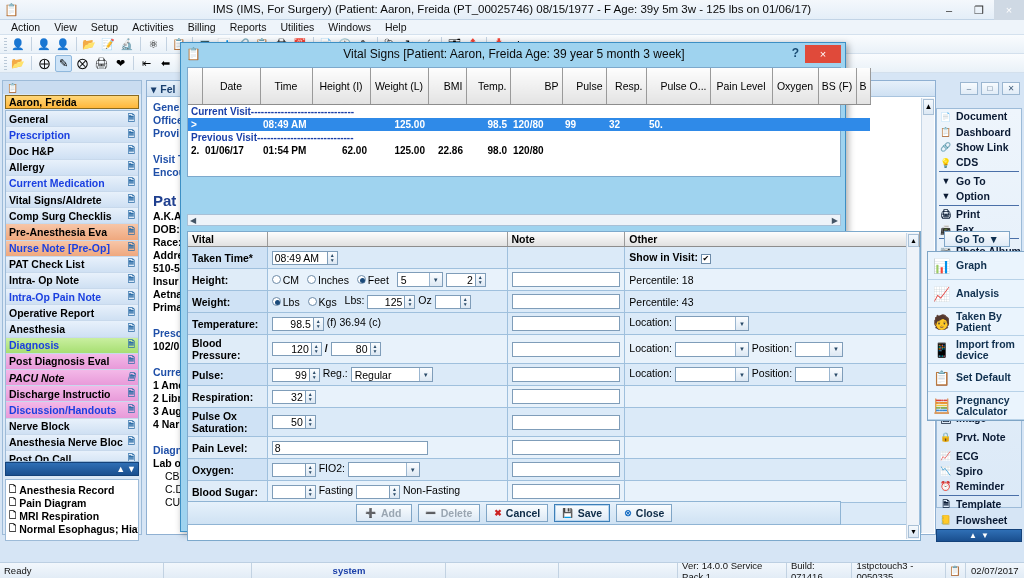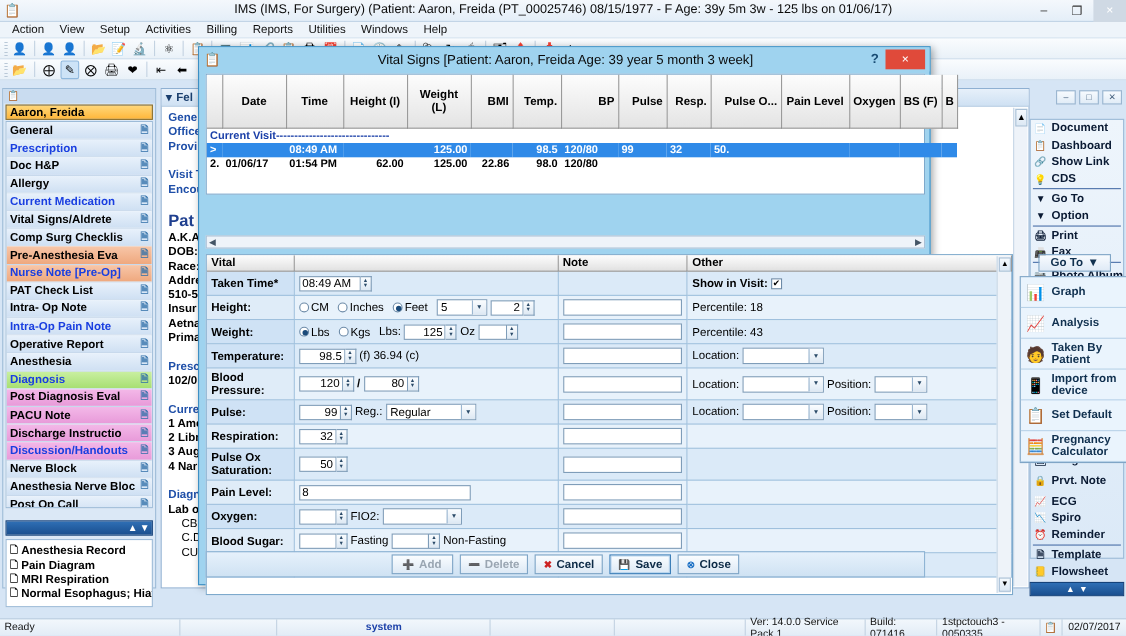--- a/index.html
+++ b/index.html
@@ -63,21 +63,21 @@
     position: absolute; left: 2px; top: 80px; width: 140px; height: 455px;
     background: #dbe8f6; border: 1px solid #9dbbd8;
   }
   .lp-head { height: 13px; background: #c9dcf0; padding-left: 4px; }
   .patient-name {
     margin: 1px 2px; height: 14px; background: linear-gradient(#ffd77a, #ffb73b);
     border: 1px solid #8a6a20; font-weight: bold; font-size: 10.5px;
     line-height: 12px; padding-left: 3px; color: #000;
   }
   .chartlist {
-    margin: 1px 2px 11px 2px; background: #ffffff;
+    margin: 1px 2px 0 2px; background: #ffffff;
     border: 1px solid #9dbbd8; height: 352px; overflow: hidden;
   }
   .chart-item {
     height: 16.2px; display: flex; align-items: center;
     font-size: 10.5px; font-weight: bold; padding-left: 3px;
     border-bottom: 1px solid #c8d9ec; color: #000;
     background: linear-gradient(#e8f1fb, #cfe0f3);
     position: relative; white-space: nowrap; overflow: hidden;
   }
   .chart-item .ci-icon { position: absolute; right: 3px; font-size: 9px; color: #2f6fa8; }
@@ -160,21 +160,21 @@
   }
 
   .grid-wrap {
     position: absolute; left: 6px; top: 24px; width: 654px; height: 110px;
     background: #fff; border: 1px solid #7da9cc;
   }
   table.vsgrid { border-collapse: collapse; width: 100%; table-layout: fixed; font-size: 10.5px; }
   table.vsgrid th {
     background: linear-gradient(#fdfdfd, #e3e3e3);
     border-right: 1px solid #9a9a9a; border-bottom: 1px solid #8d8d8d;
-    height: 14px; font-size: 10.5px; font-weight: bold; color: #000;
+    height: 14px; font-size: 10.5px; font-weight: normal; color: #000;
     padding: 12px 3px;
   }
   table.vsgrid td {
     height: 13px; padding: 0 3px; font-size: 10px; border: none; color: #000;
   }
   tr.sep-row td { color: #1a3fa8; font-weight: bold; font-size: 10px; }
   tr.cur-row { background: #2f8ae8; color: #fff; }
   tr.cur-row td { color: #fff; }
   tr.prev-row td { font-weight: bold; }
   .grid-hscroll {
@@ -433,21 +433,21 @@
           <span class="ci-icon">🗎</span>
         </div>
         <div class="chart-item" style="background: linear-gradient(rgb(201, 239, 160), rgb(167, 223, 114)); color: rgb(26, 63, 224);">
           <span>Diagnosis</span>
           <span class="ci-icon">🗎</span>
         </div>
         <div class="chart-item" style="background: linear-gradient(rgb(243, 184, 232), rgb(232, 154, 217)); color: rgb(0, 0, 0);">
           <span>Post Diagnosis Eval</span>
           <span class="ci-icon">🗎</span>
         </div>
-        <div class="chart-item" style="background: linear-gradient(rgb(243, 184, 232), rgb(232, 154, 217)); color: rgb(0, 0, 0);">
+        <div class="chart-item" style="background: linear-gradient(rgb(243, 184, 232), rgb(232, 154, 217)); color: rgb(0, 0, 0); font-style: italic;">
           <span>PACU Note</span>
           <span class="ci-icon">🗎</span>
         </div>
         <div class="chart-item" style="background: linear-gradient(rgb(243, 184, 232), rgb(232, 154, 217)); color: rgb(0, 0, 0);">
           <span>Discharge Instructio</span>
           <span class="ci-icon">🗎</span>
         </div>
         <div class="chart-item" style="background: linear-gradient(rgb(243, 184, 232), rgb(232, 154, 217)); color: rgb(26, 63, 224);">
           <span>Discussion/Handouts</span>
           <span class="ci-icon">🗎</span>
@@ -707,20 +707,23 @@
               <td style="text-align: right;">98.5</td>
               <td>120/80</td>
               <td>99</td>
               <td>32</td>
               <td>50.</td>
               <td></td>
               <td></td>
               <td></td>
               <td></td>
             </tr>
+            <tr class="sep-row">
+              <td colspan="15">Previous Visit-----------------------------</td>
+            </tr>
             <tr class="prev-row">
               <td>2.</td>
               <td>01/06/17</td>
               <td>01:54 PM</td>
               <td style="text-align: right;">62.00</td>
               <td style="text-align: right;">125.00</td>
               <td style="text-align: right;">22.86</td>
               <td style="text-align: right;">98.0</td>
               <td>120/80</td>
               <td></td>

